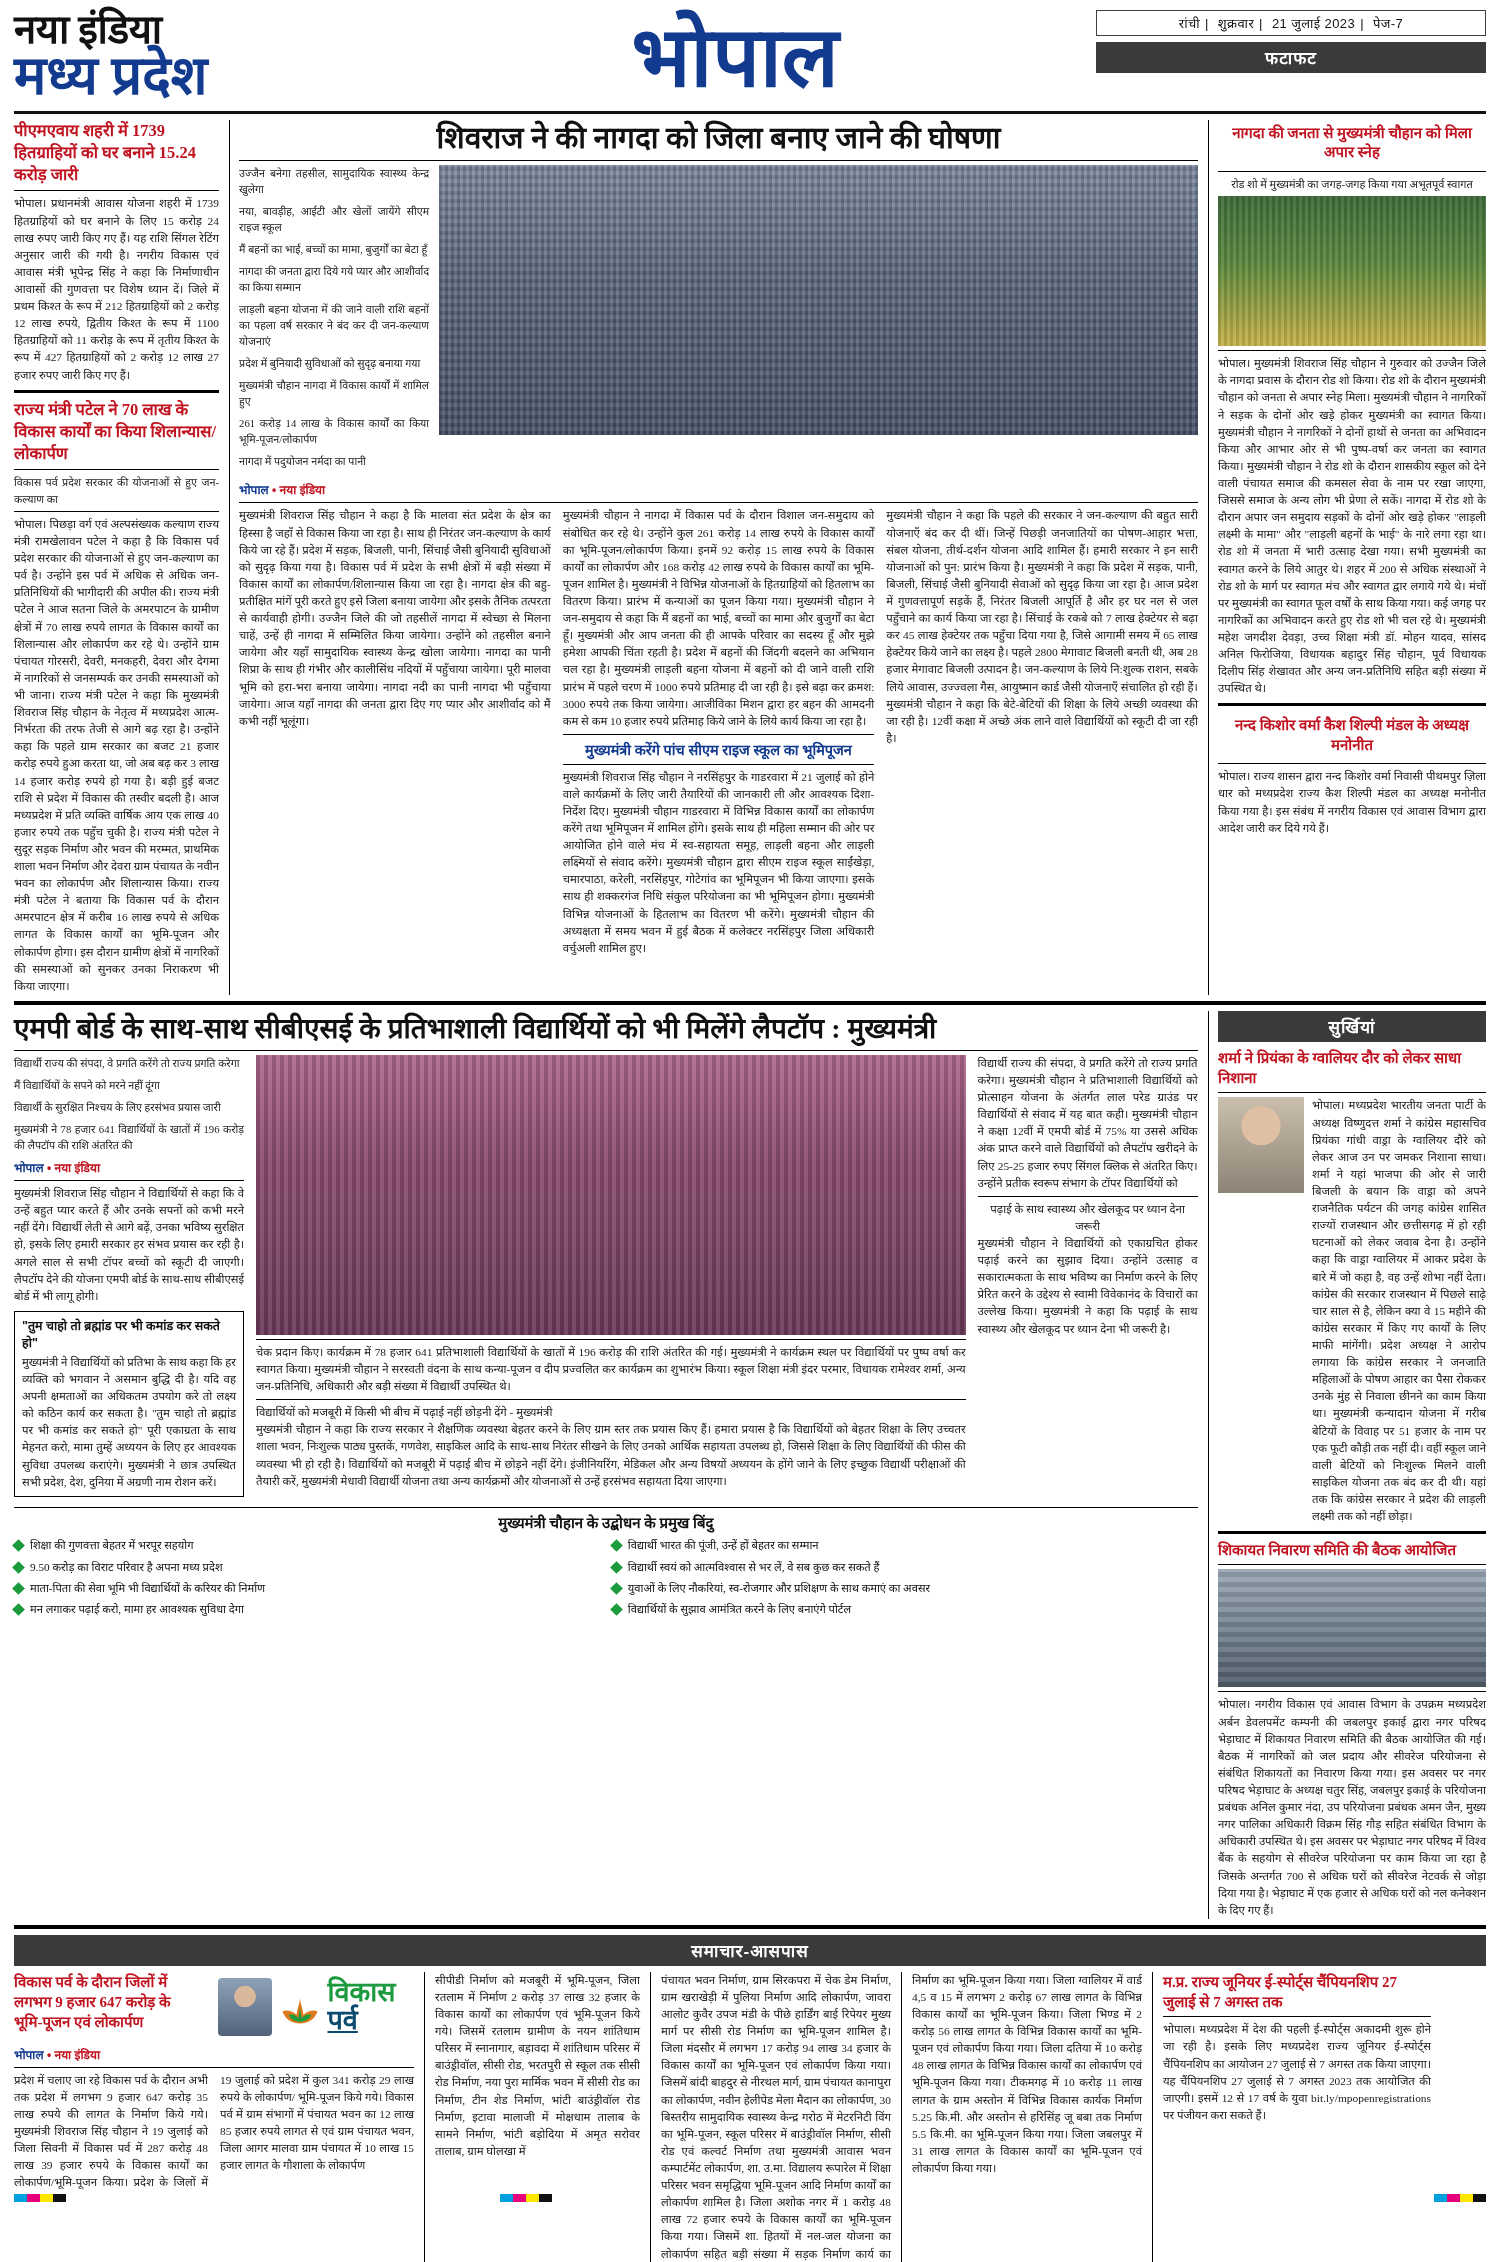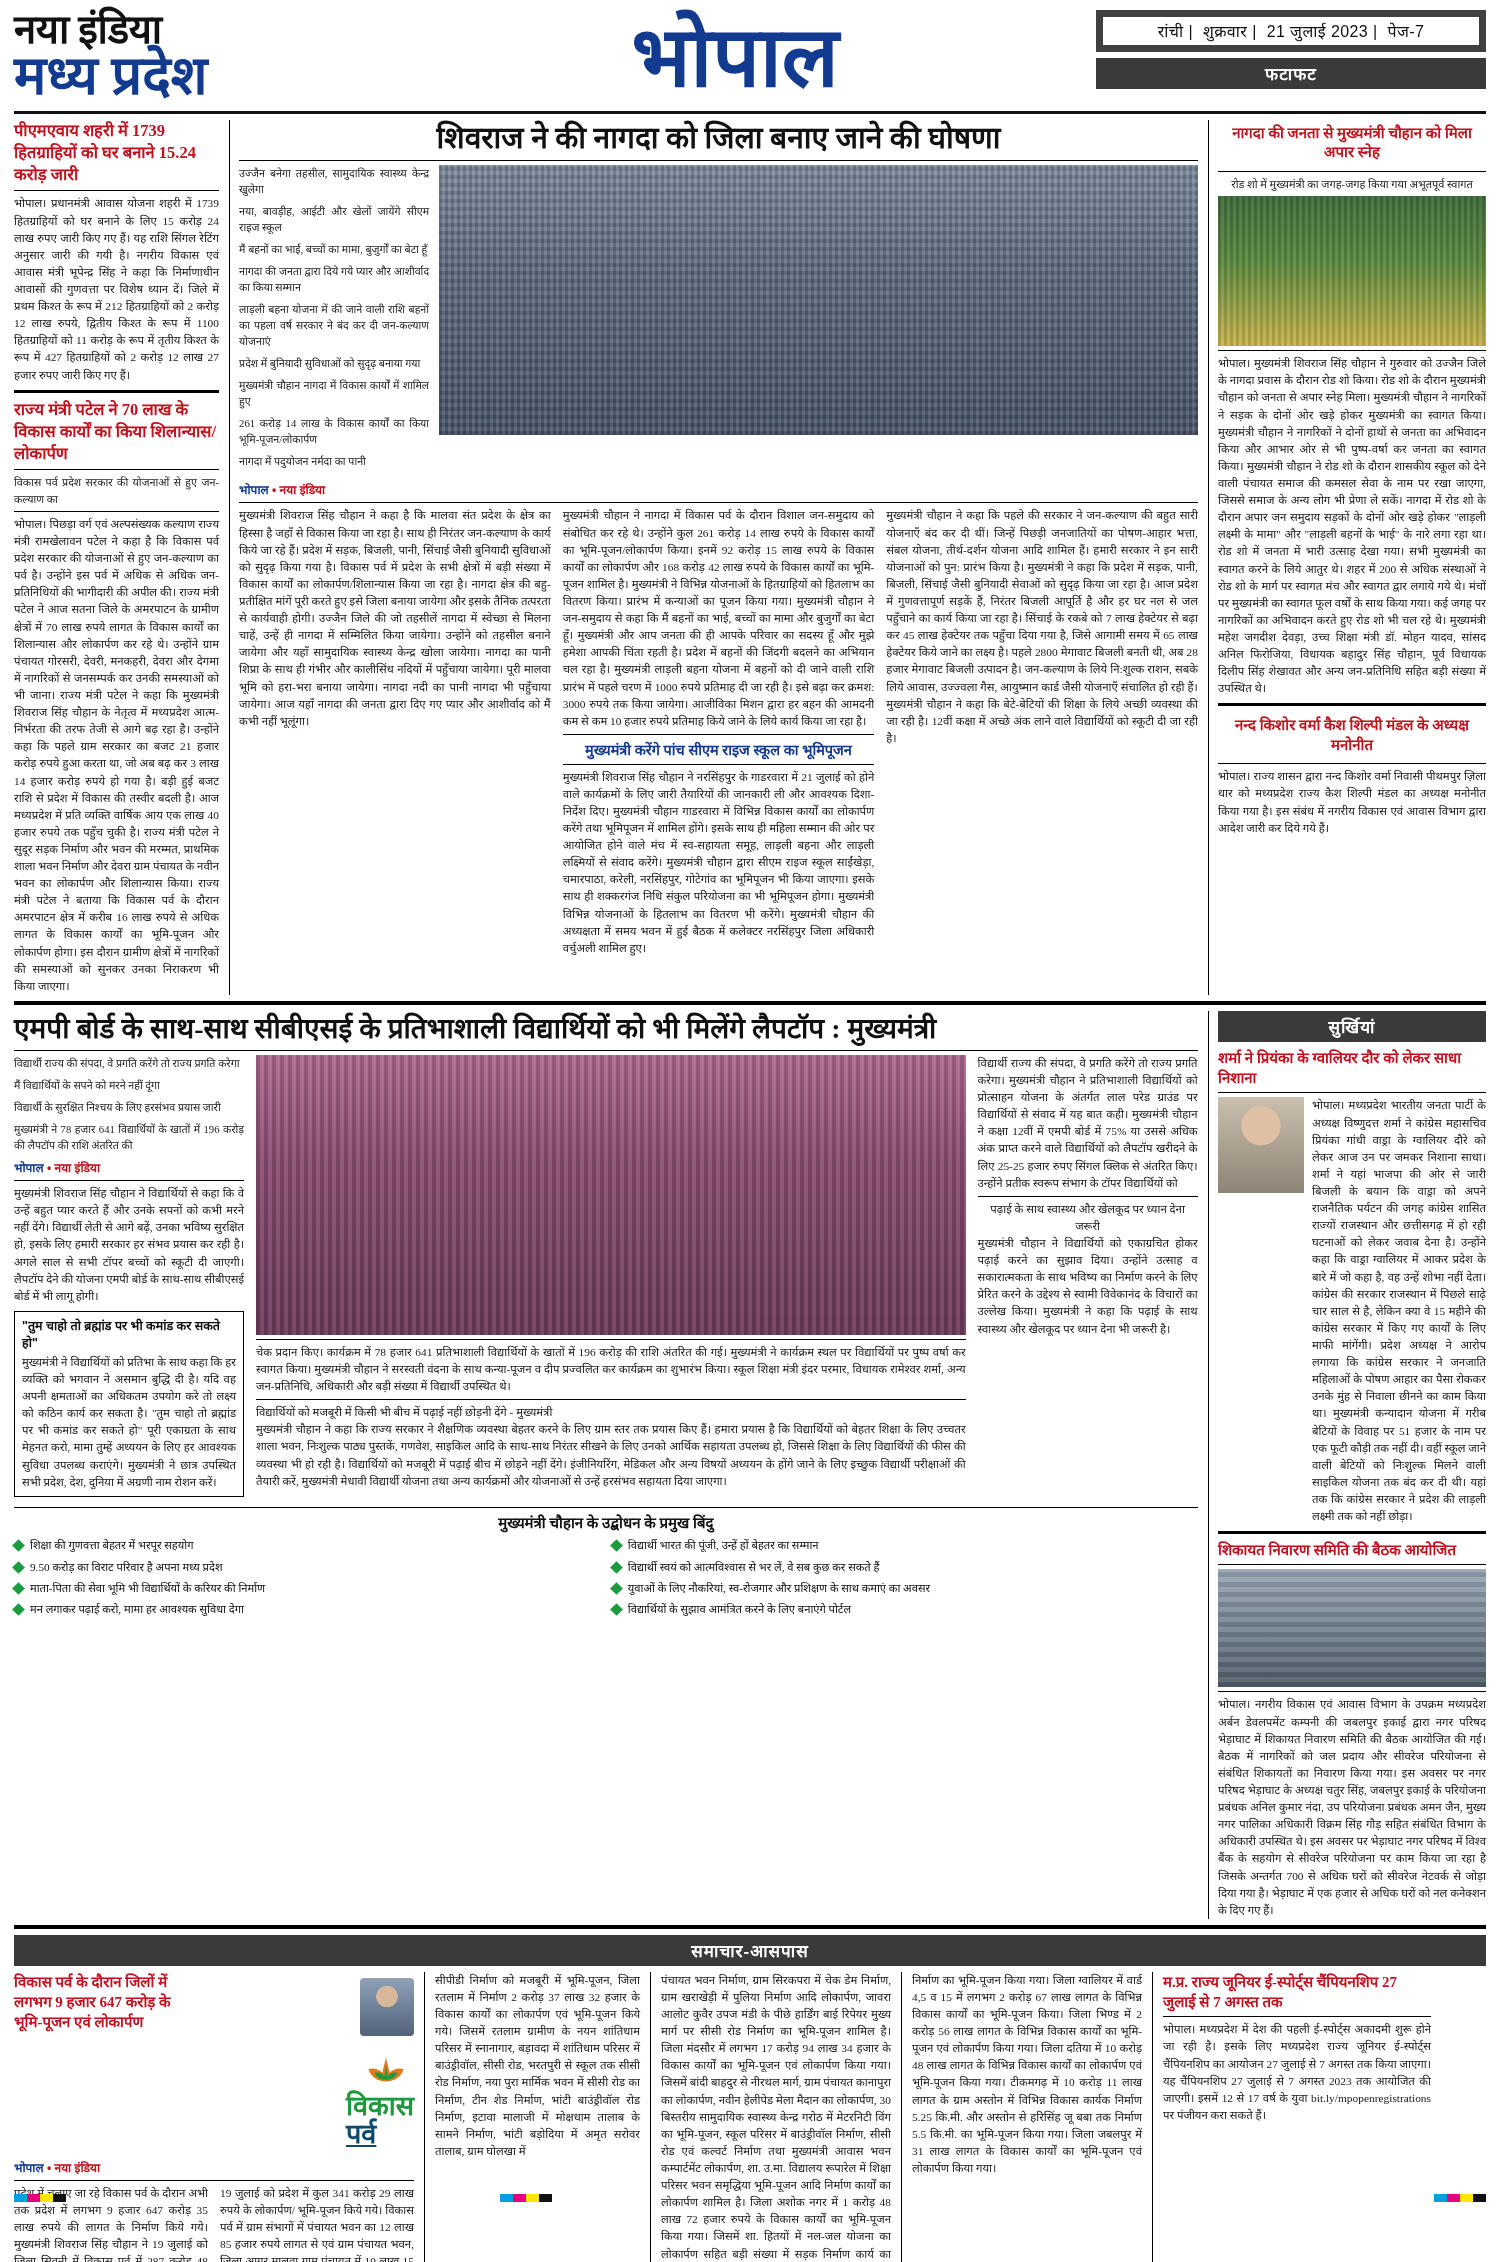--- a/index.html
+++ b/index.html
@@ -31,21 +31,21 @@
     margin-top:-2px;
   }
   .mast-center { flex:1 1 auto; text-align:center; }
   .mast-bhopal {
     font-family:"Liberation Serif", serif;
     font-size:84px; font-weight:bold; color:#123a8f;
     line-height:1.0; margin-top:6px;
   }
   .mast-right { width:390px; flex:0 0 390px; }
   .dateline {
-    border:7px solid #404040; font-size:16px; text-align:center;
+    border:1px solid #404040; font-size:13px; text-align:center;
     padding:3px 4px; margin-bottom:6px; letter-spacing:0.4px;
   }
   .dateline span { margin:0 5px; }
   .fataphat-bar {
     background:#3a3a3a; color:#fff; text-align:center; font-weight:bold;
     font-size:17px; padding:4px 0; letter-spacing:1px;
   }
 
   
   .hr-thin { border-top:1px solid #000; margin:4px 0; }
@@ -143,23 +143,22 @@
     font-family:"Liberation Serif", serif; font-size:16px; line-height:1.3;
     margin:6px 0 4px 0;
   }
 
   
   .colorbar { position:absolute; bottom:2px; height:8px; display:flex; }
   .colorbar div { width:13px; height:8px; }
   .two-col { column-count:2; column-gap:12px; }
 
   .vikas-logo {
-    display:flex; align-items:flex-end; justify-content:center; gap:0;
+    display:flex; align-items:flex-start; justify-content:center; gap:0;
     padding:6px 0;
-    flex-direction:column;
   }
   .lotus {
     width:56px; height:56px; position:relative;
   }
   .vikas-text {
     font-family:"Liberation Serif", serif; font-weight:bold; font-size:27px; line-height:1.05;
   }
   .vikas-text .v1 { color:#1b9a3e; }
   .vikas-text .v2 { color:#0c4a6e;text-decoration:underline; }
 </style>

